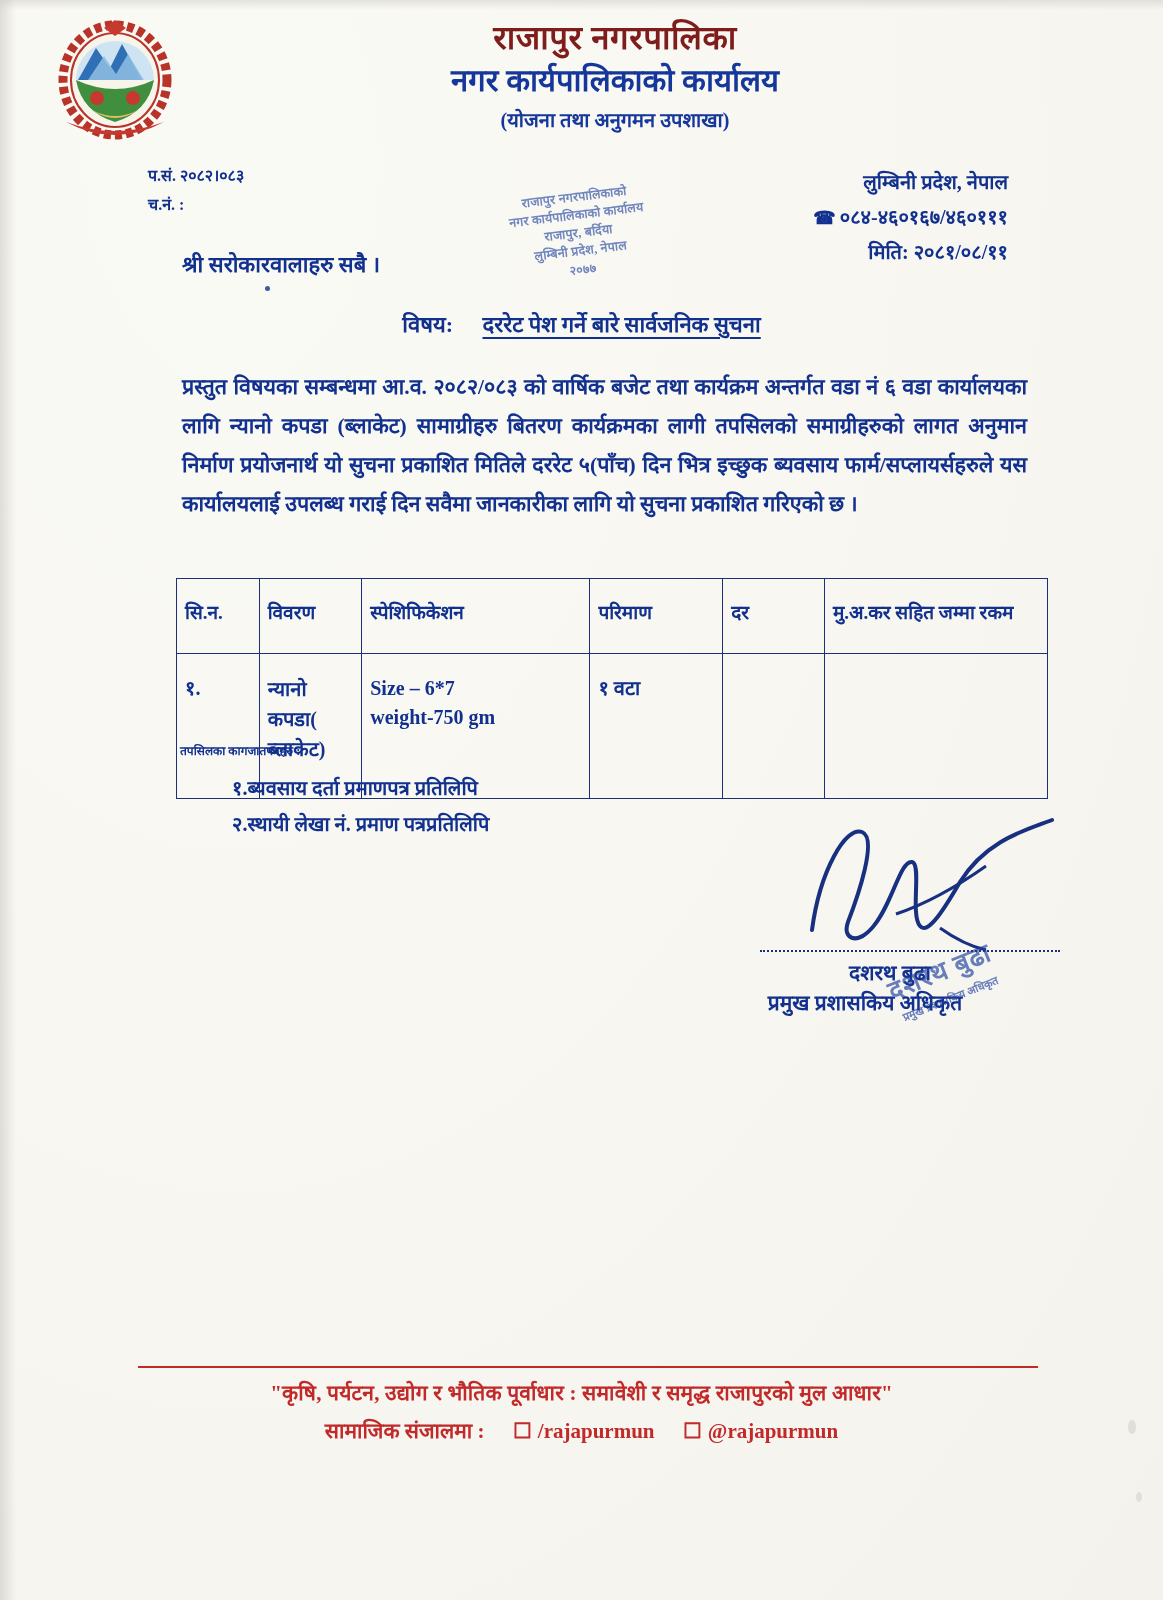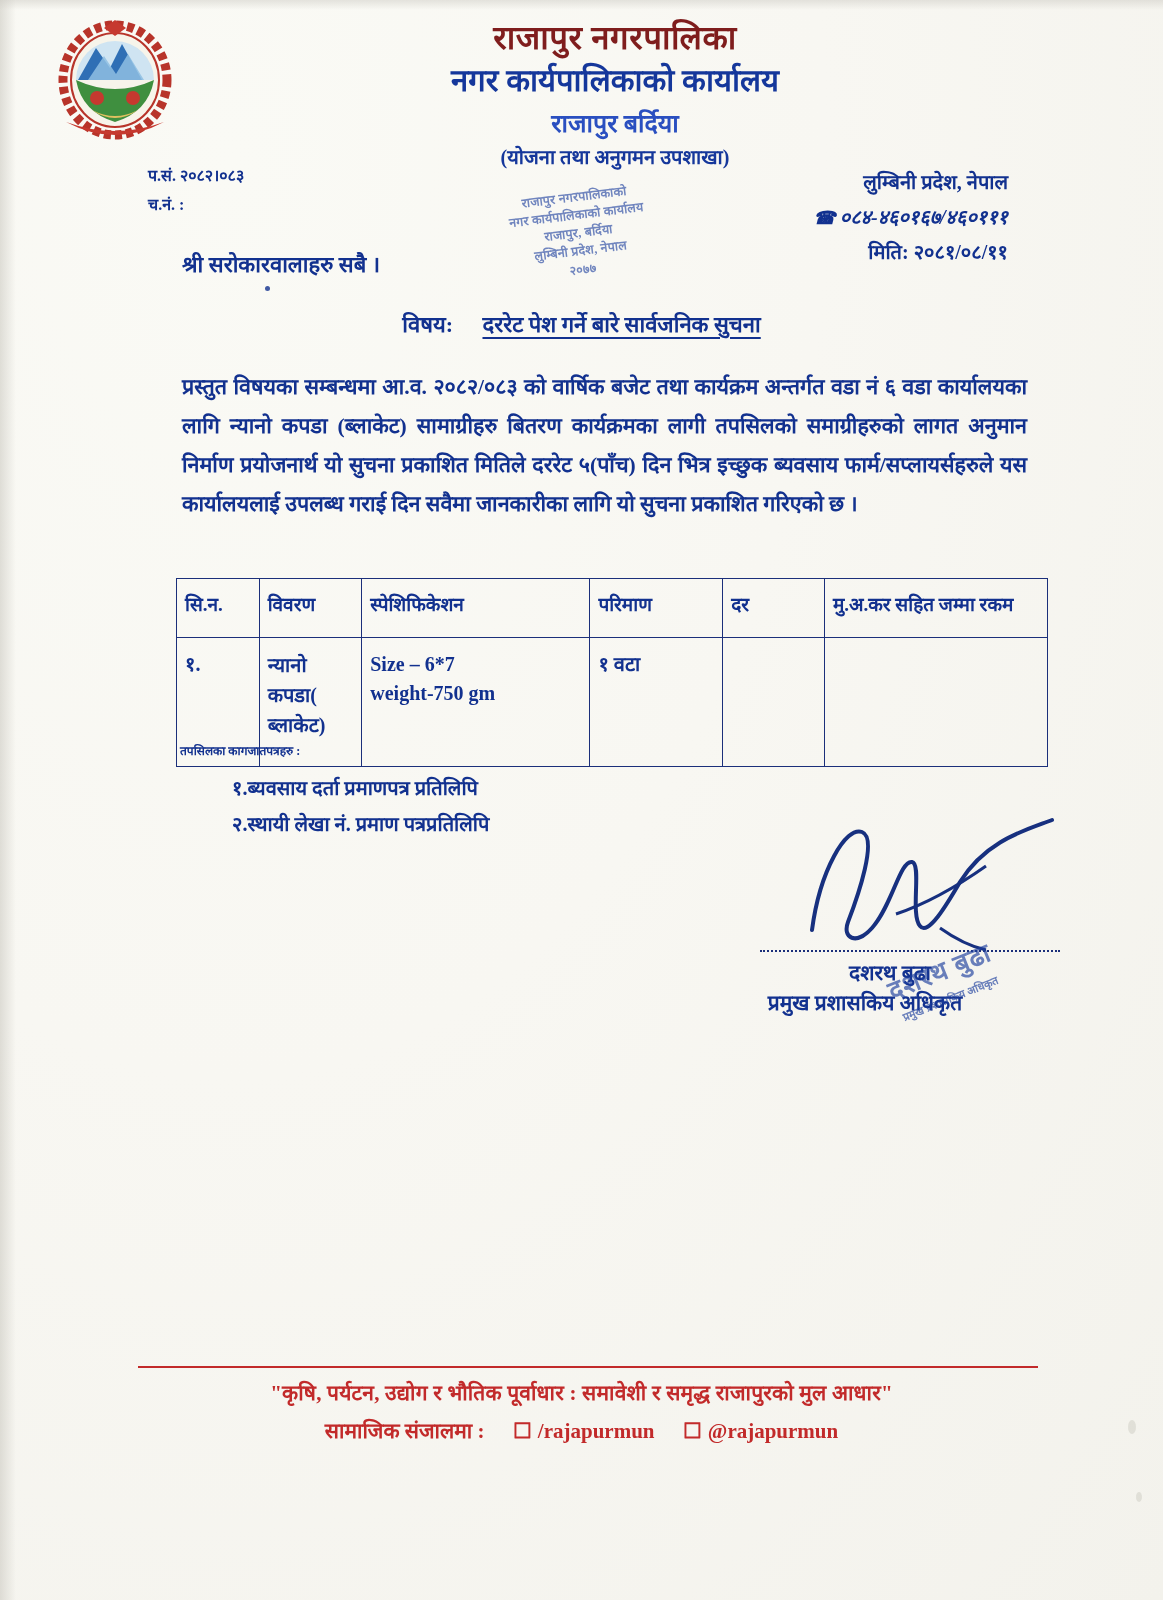--- a/index.html
+++ b/index.html
@@ -101,21 +101,20 @@
     top: 165px;
     text-align: right;
     color: #12318f;
     font-size: 20px;
     font-weight: bold;
     line-height: 1.75;
   }
   .contact-block .phone-line {
     font-size: 20px;
     white-space: nowrap;
-    font-style: italic;
   }
   .phone-icon {
     font-size: 18px;
     margin-right: 4px;
   }
 
   
   .seal {
     position: absolute;
     left: 498px;
@@ -186,21 +185,21 @@
   .rate-table {
     position: absolute;
     left: 176px;
     top: 578px;
     width: 872px;
     border-collapse: collapse;
     color: #12318f;
   }
   .rate-table th, .rate-table td {
     border: 1.6px solid #1b2f7a;
-    padding: 12px 8px;
+    padding: 20px 8px;
     vertical-align: top;
     font-weight: bold;
     margin-left: 12px;
   }
   .rate-table th {
     font-size: 19px;
     text-align: left;
     font-weight: bold;
     height: 34px;
   }
@@ -376,21 +375,20 @@
 
       <path d="M14 104 q49 26 98 0 q-49 18 -98 0z" fill="#c6392f"></path>
 
       <path d="M52 10 L63 2 L74 10 L63 18 Z" fill="#c6392f"></path>
     </svg>
   </div>
 
   <div class="header">
     <div class="org-name">राजापुर नगरपालिका</div>
     <div class="office-name">नगर कार्यपालिकाको कार्यालय</div>
-    <div class="place-name">राजापुर बर्दिया</div>
     <div class="subbranch">(योजना तथा अनुगमन उपशाखा)</div>
   </div>
 
   <div class="ref-block">
     <div>प.सं. २०८२।०८३</div>
     <div>च.नं. :</div>
   </div>
 
   <div class="contact-block">
     <div>लुम्बिनी प्रदेश, नेपाल</div>

